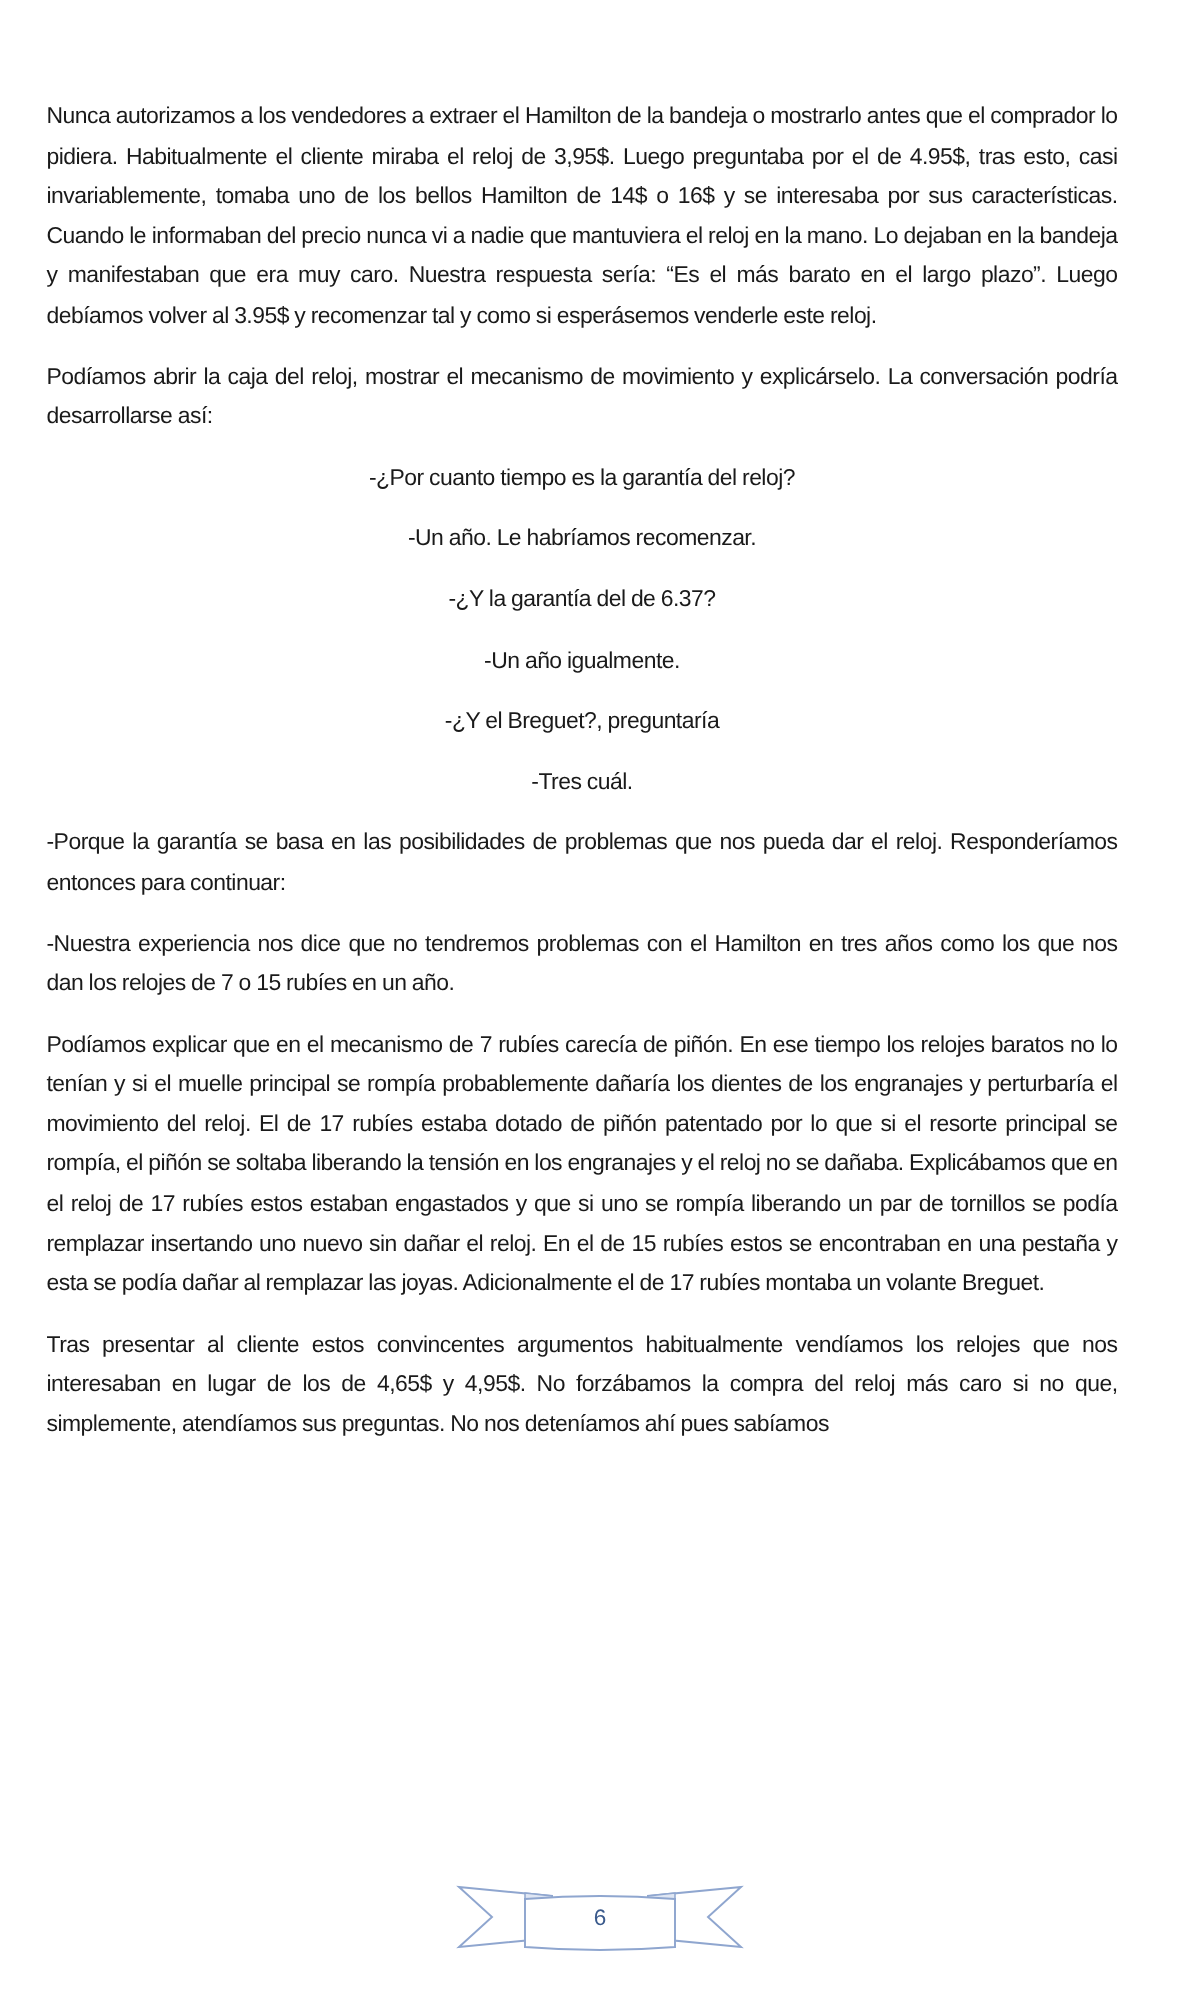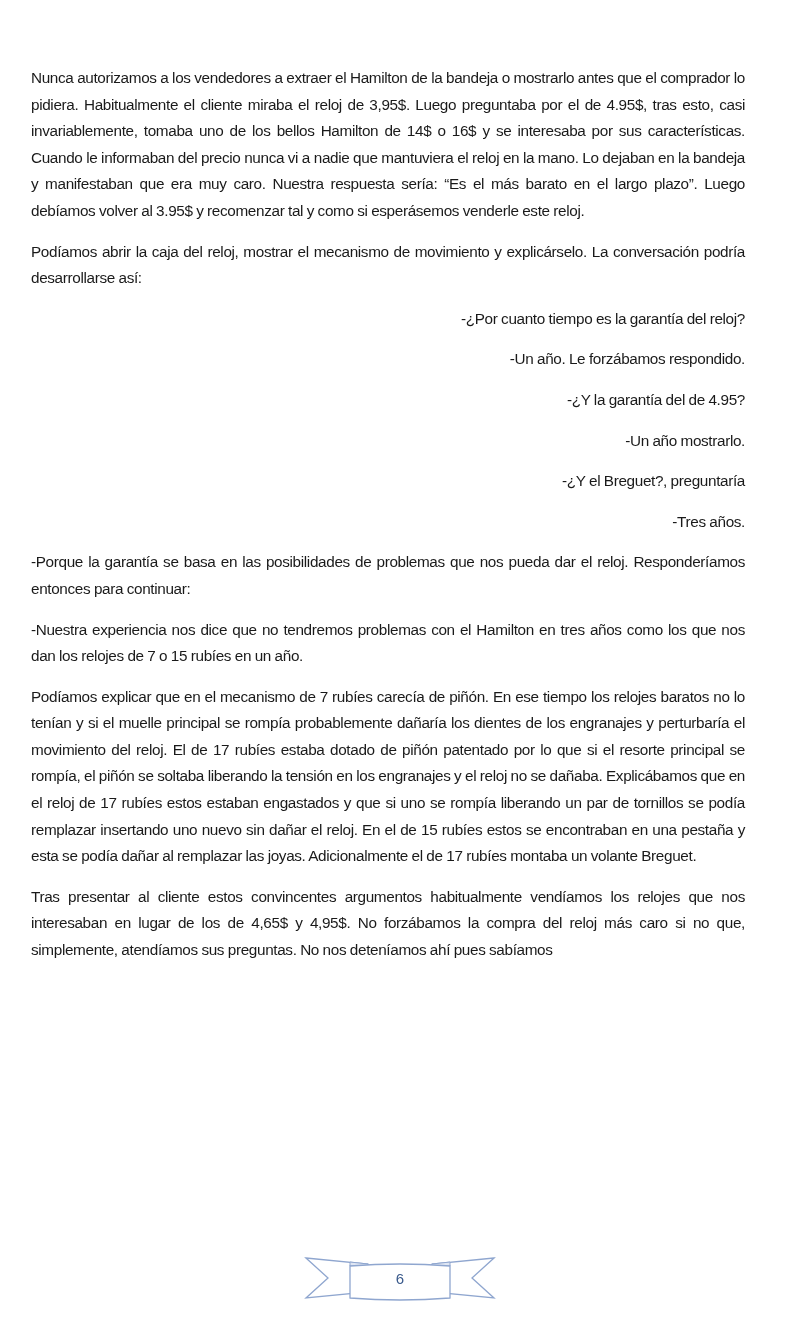--- a/index.html
+++ b/index.html
@@ -25,21 +25,21 @@
     .para {
       margin: 0 0 14px 0;
       font-size: 15.3px;
       line-height: 26.6px;
       text-align: justify;
       letter-spacing: -0.35px;
       word-spacing: -0.3px;
       transform-origin: left top;
     }
     .para.left {
-      text-align: right;
+      text-align: center;
     }
     .footer {
       position: absolute;
       left: 300px;
       top: 1252px;
       width: 200px;
       height: 56px;
     }
     .footer svg {
       position: absolute;
@@ -57,25 +57,25 @@
       color: #3a5a8c;
     }
   </style>
 </head>
 <body>
 
 <div class="page">
   <p class="para">Nunca autorizamos a los vendedores a extraer el Hamilton de la bandeja o mostrarlo antes que el comprador lo pidiera. Habitualmente el cliente miraba el reloj de 3,95$. Luego preguntaba por el de  4.95$, tras esto, casi invariablemente, tomaba uno de los bellos Hamilton de 14$ o 16$ y se interesaba por sus características. Cuando le informaban del precio nunca vi a nadie que mantuviera el reloj en la mano. Lo dejaban en la bandeja y manifestaban que era muy caro. Nuestra respuesta sería: “Es el más barato en el largo plazo”. Luego debíamos volver al 3.95$ y recomenzar tal y como si esperásemos venderle este reloj.</p>
   <p class="para">Podíamos abrir la caja del reloj, mostrar el mecanismo de movimiento y explicárselo. La conversación podría desarrollarse así:</p>
   <p class="para left">-¿Por cuanto tiempo es la garantía del reloj?</p>
-  <p class="para left">-Un año. Le forzábamos respondido.</p>
-  <p class="para left">-¿Y la garantía del de 4.95?</p>
-  <p class="para left">-Un año mostrarlo.</p>
+  <p class="para left">-Un año. Le habríamos recomenzar.</p>
+  <p class="para left">-¿Y la garantía del de 6.37?</p>
+  <p class="para left">-Un año igualmente.</p>
   <p class="para left">-¿Y el Breguet?, preguntaría</p>
-  <p class="para left">-Tres años.</p>
+  <p class="para left">-Tres cuál.</p>
   <p class="para">-Porque la garantía se basa en las posibilidades de problemas que nos pueda dar el reloj. Responderíamos entonces para continuar:</p>
   <p class="para">-Nuestra experiencia nos dice que no tendremos problemas con el Hamilton en tres años como los que nos dan los relojes de 7 o 15 rubíes en un año.</p>
   <p class="para">Podíamos explicar que en el mecanismo de 7 rubíes carecía de piñón. En ese tiempo los relojes baratos no lo tenían y si el muelle principal se rompía probablemente dañaría los dientes de los engranajes y perturbaría el movimiento del reloj. El de 17 rubíes estaba dotado de piñón patentado por lo que si el resorte principal se rompía, el piñón se soltaba liberando la tensión en los engranajes y el reloj no se dañaba. Explicábamos que en el reloj de 17 rubíes estos estaban engastados y que si uno se rompía liberando un par de tornillos se podía remplazar insertando uno nuevo sin dañar el reloj. En el de 15 rubíes estos se encontraban en una pestaña y esta se podía dañar al remplazar las joyas. Adicionalmente el de 17 rubíes montaba un volante Breguet.</p>
   <p class="para">Tras presentar al cliente estos convincentes argumentos habitualmente vendíamos los relojes que nos interesaban en lugar de los de 4,65$ y 4,95$. No forzábamos la compra del reloj más caro si no que, simplemente, atendíamos sus preguntas. No nos deteníamos ahí pues sabíamos</p>
 </div>
 
 <div class="footer">
   <svg width="200" height="56" viewBox="0 0 200 56">
 
     <polygon points="6,6 68,12 68,40 6,46 28,26" fill="#ffffff" stroke="#8fa6cf" stroke-width="1.3"></polygon>

